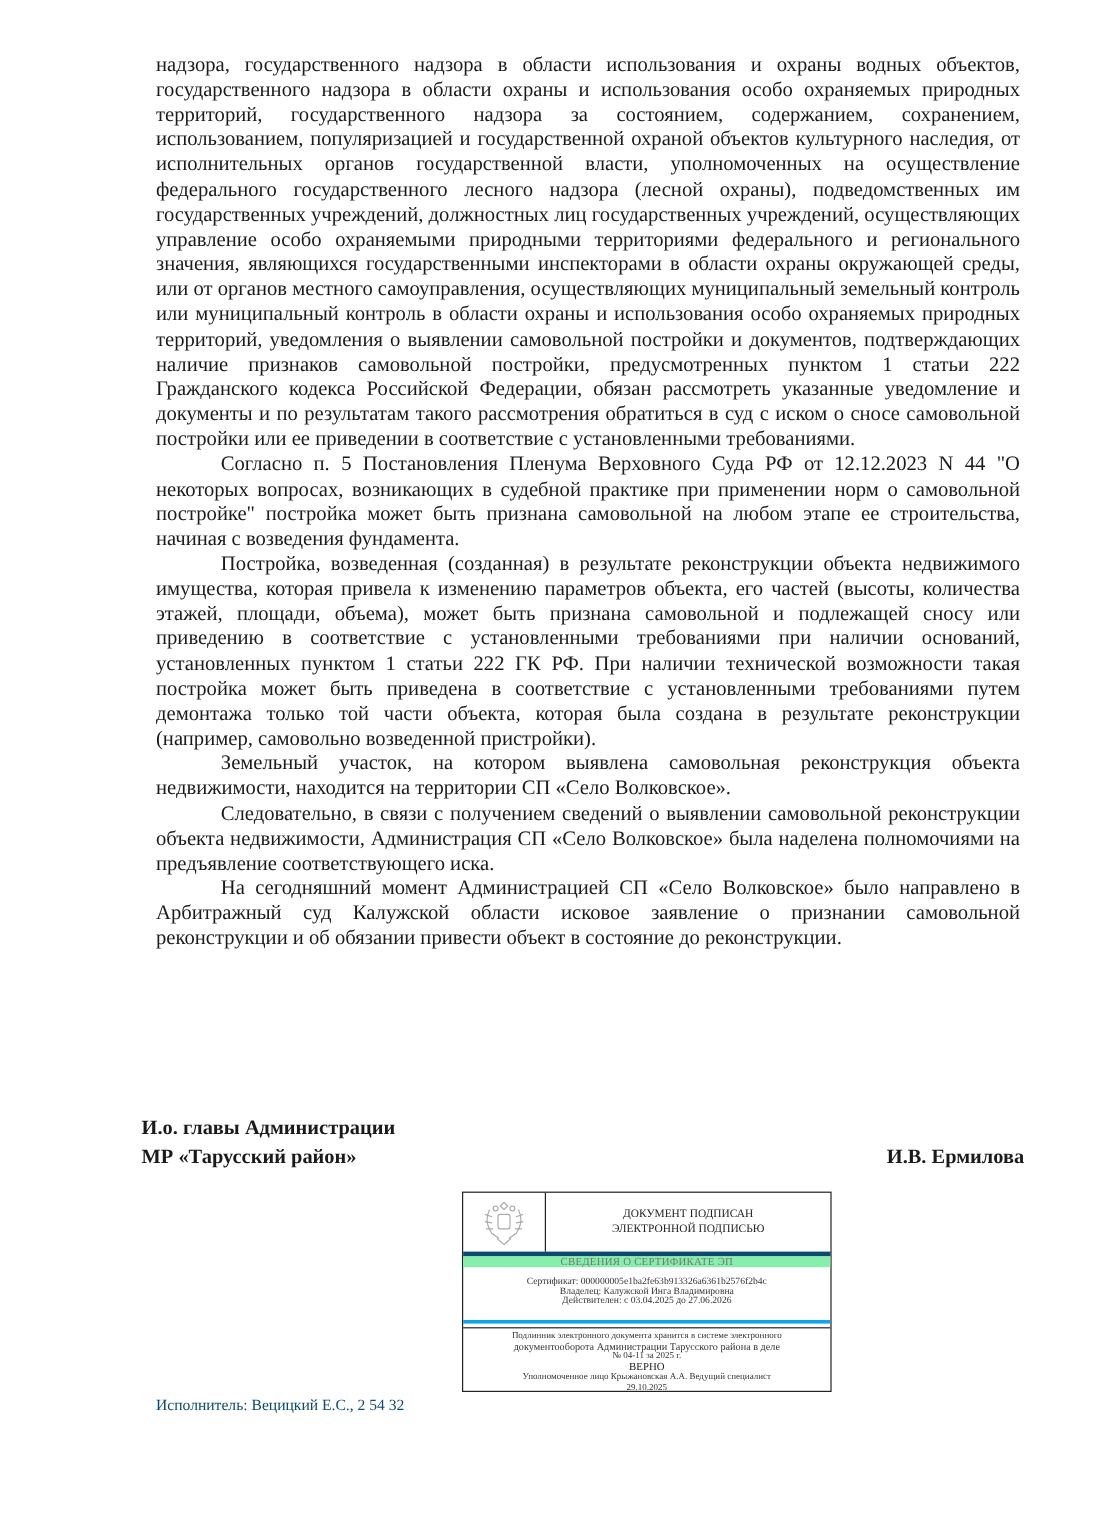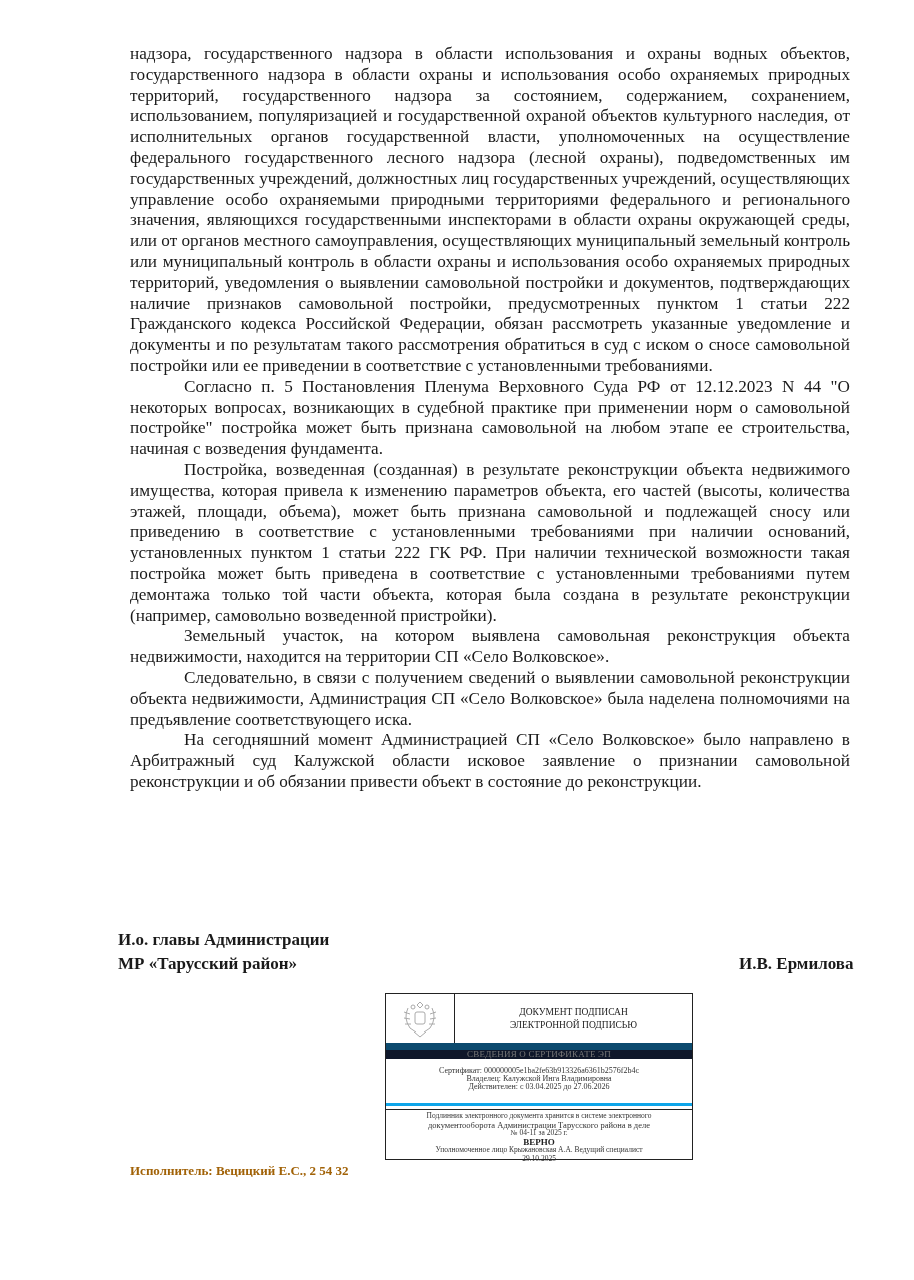--- a/index.html
+++ b/index.html
@@ -9,30 +9,30 @@
   .body-text { position: absolute; left: 130px; top: 44px; width: 720px;
                font-size: 17.2px; line-height: 20.8px; text-align: justify; }
   .body-text p { margin: 0; }
   .body-text p.indent { text-indent: 54px; }
   .sig-left { position: absolute; left: 118px; top: 928px; font-weight: bold;
               font-size: 17px; line-height: 24px; }
   .sig-right { position: absolute; left: 707px; top: 952px; font-weight: bold; font-size: 17px; line-height: 24px; margin-left: 32px; }
   .stamp { position: absolute; left: 385px; top: 993px; width: 308px; height: 167px;
            border: 1.5px solid #222; box-sizing: border-box; font-size: 8px; line-height: 9.5px;
            color: #333; text-align: center; }
-  .stamp-top { display: flex; height: 49px; border-bottom: 7px solid #0c4a6e; }
+  .stamp-top { display: flex; height: 49px; border-bottom: 4px solid #0c4a6e; }
   .emblem { width: 68px; border-right: 1px solid #222; display: flex; align-items: center; justify-content: center; }
   .stamp-title { flex: 1; display: flex; flex-direction: column; justify-content: center; font-size: 9.5px; line-height: 13px; color: #222; }
-  .stamp-bar { background: #0f172a; color: #777; font-size: 9px; height: 9px; line-height: 9px; letter-spacing: .2px; }
+  .stamp-bar { background: #86efac; color: #777; font-size: 9px; height: 9px; line-height: 9px; letter-spacing: .2px; }
   .cert-block { padding-top: 8px; height: 47px; box-sizing: border-box; border-bottom: 3px solid #0ea5e9; }
   .cert-block div { line-height: 8px; }
   .sep { height: 3px; border-bottom: 1px solid #222; }
   .archive { padding-top: 2px; line-height: 8.5px; font-size: 7.5px; }
-  .archive .verno { font-weight: bold; font-size: 9px; color: #222; }
-  .executor { position: absolute; left: 130px; top: 1163px; font-size: 13px; color: #a16207; font-weight: bold; }
+  .archive .verno { font-weight: normal; font-size: 9px; color: #222; }
+  .executor { position: absolute; left: 130px; top: 1163px; font-size: 13px; color: #0c4a6e; }
 </style>
 </head>
 <body>
 
 <div class="page">
 
   <div class="body-text">
     <p>надзора, государственного надзора в области использования и охраны водных объектов, государственного надзора в области охраны и использования особо охраняемых природных территорий, государственного надзора за состоянием, содержанием, сохранением, использованием, популяризацией и государственной охраной объектов культурного наследия, от исполнительных органов государственной власти, уполномоченных на осуществление федерального государственного лесного надзора (лесной охраны), подведомственных им государственных учреждений, должностных лиц государственных учреждений, осуществляющих управление особо охраняемыми природными территориями федерального и регионального значения, являющихся государственными инспекторами в области охраны окружающей среды, или от органов местного самоуправления, осуществляющих муниципальный земельный контроль или муниципальный контроль в области охраны и использования особо охраняемых природных территорий, уведомления о выявлении самовольной постройки и документов, подтверждающих наличие признаков самовольной постройки, предусмотренных пунктом 1 статьи 222 Гражданского кодекса Российской Федерации, обязан рассмотреть указанные уведомление и документы и по результатам такого рассмотрения обратиться в суд с иском о сносе самовольной постройки или ее приведении в соответствие с установленными требованиями.</p>
     <p class="indent">Согласно п. 5  Постановления Пленума Верховного Суда РФ от 12.12.2023 N 44 "О некоторых вопросах, возникающих в судебной практике при применении норм о самовольной постройке" постройка может быть признана самовольной на любом этапе ее строительства, начиная с возведения фундамента.</p>
     <p class="indent">Постройка, возведенная (созданная) в результате реконструкции объекта недвижимого имущества, которая привела к изменению параметров объекта, его частей (высоты, количества этажей, площади, объема), может быть признана самовольной и подлежащей сносу или приведению в соответствие с установленными требованиями при наличии оснований, установленных пунктом 1 статьи 222 ГК РФ. При наличии технической возможности такая постройка может быть приведена в соответствие с установленными требованиями путем демонтажа только той части объекта, которая была создана в результате реконструкции (например, самовольно возведенной пристройки).</p>

